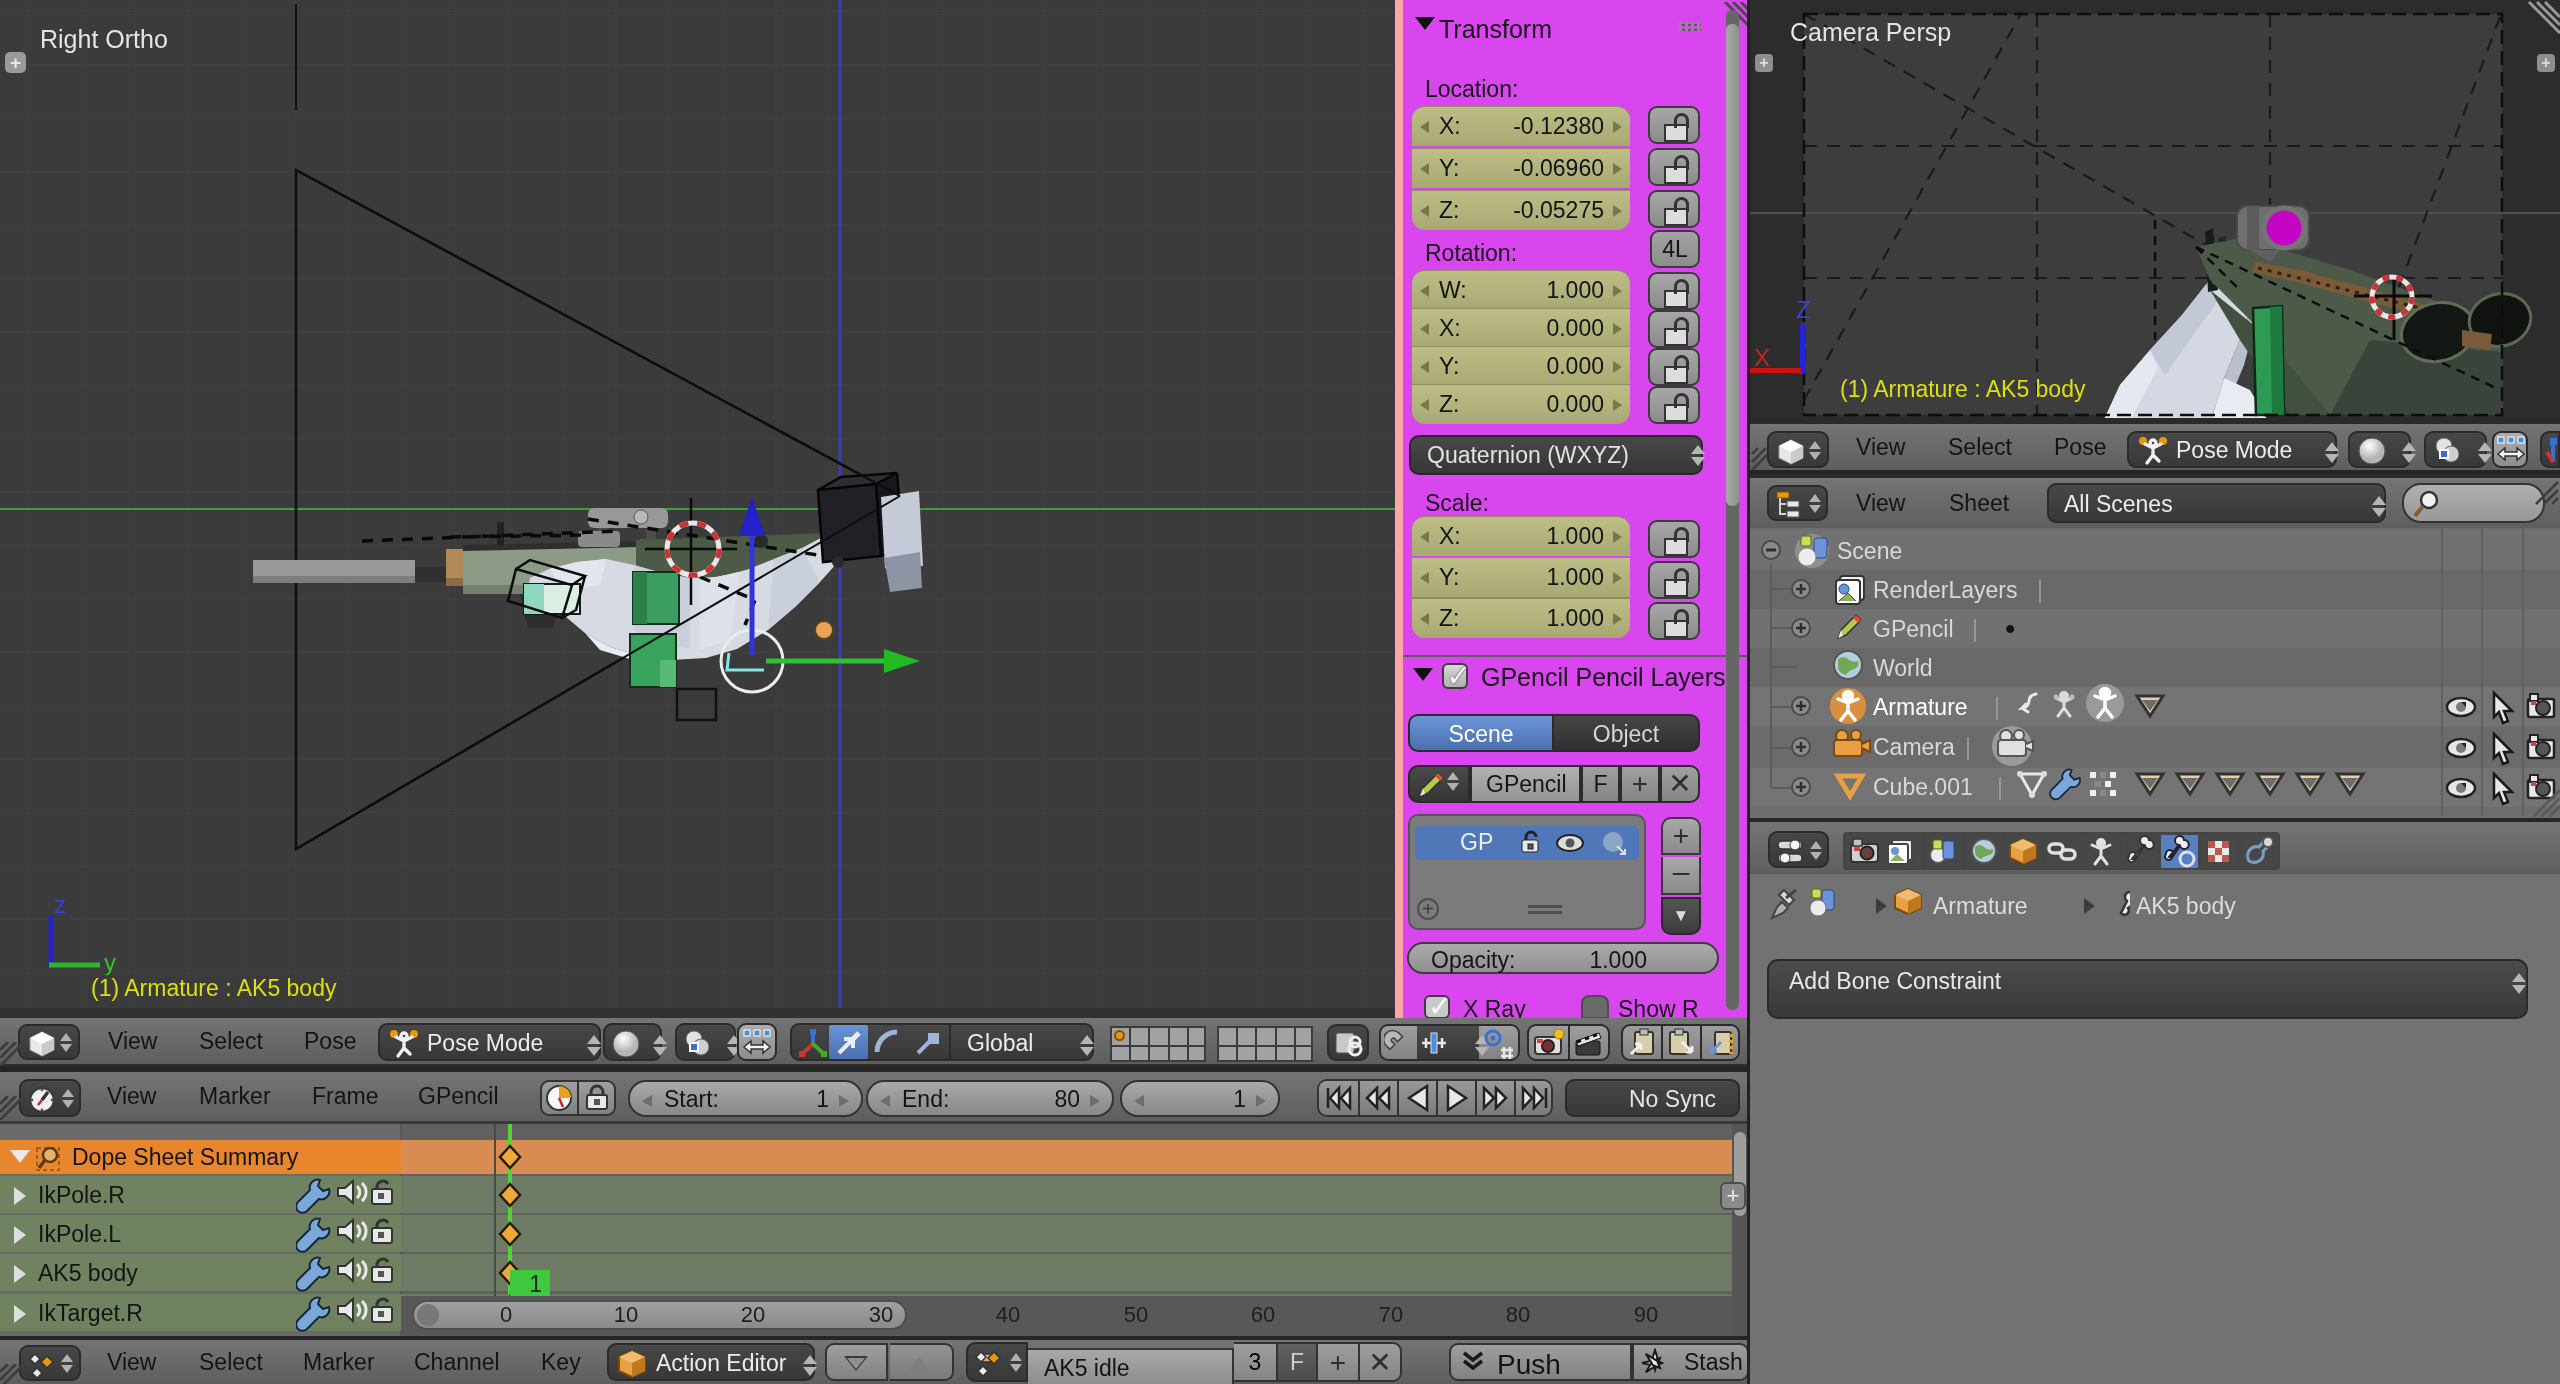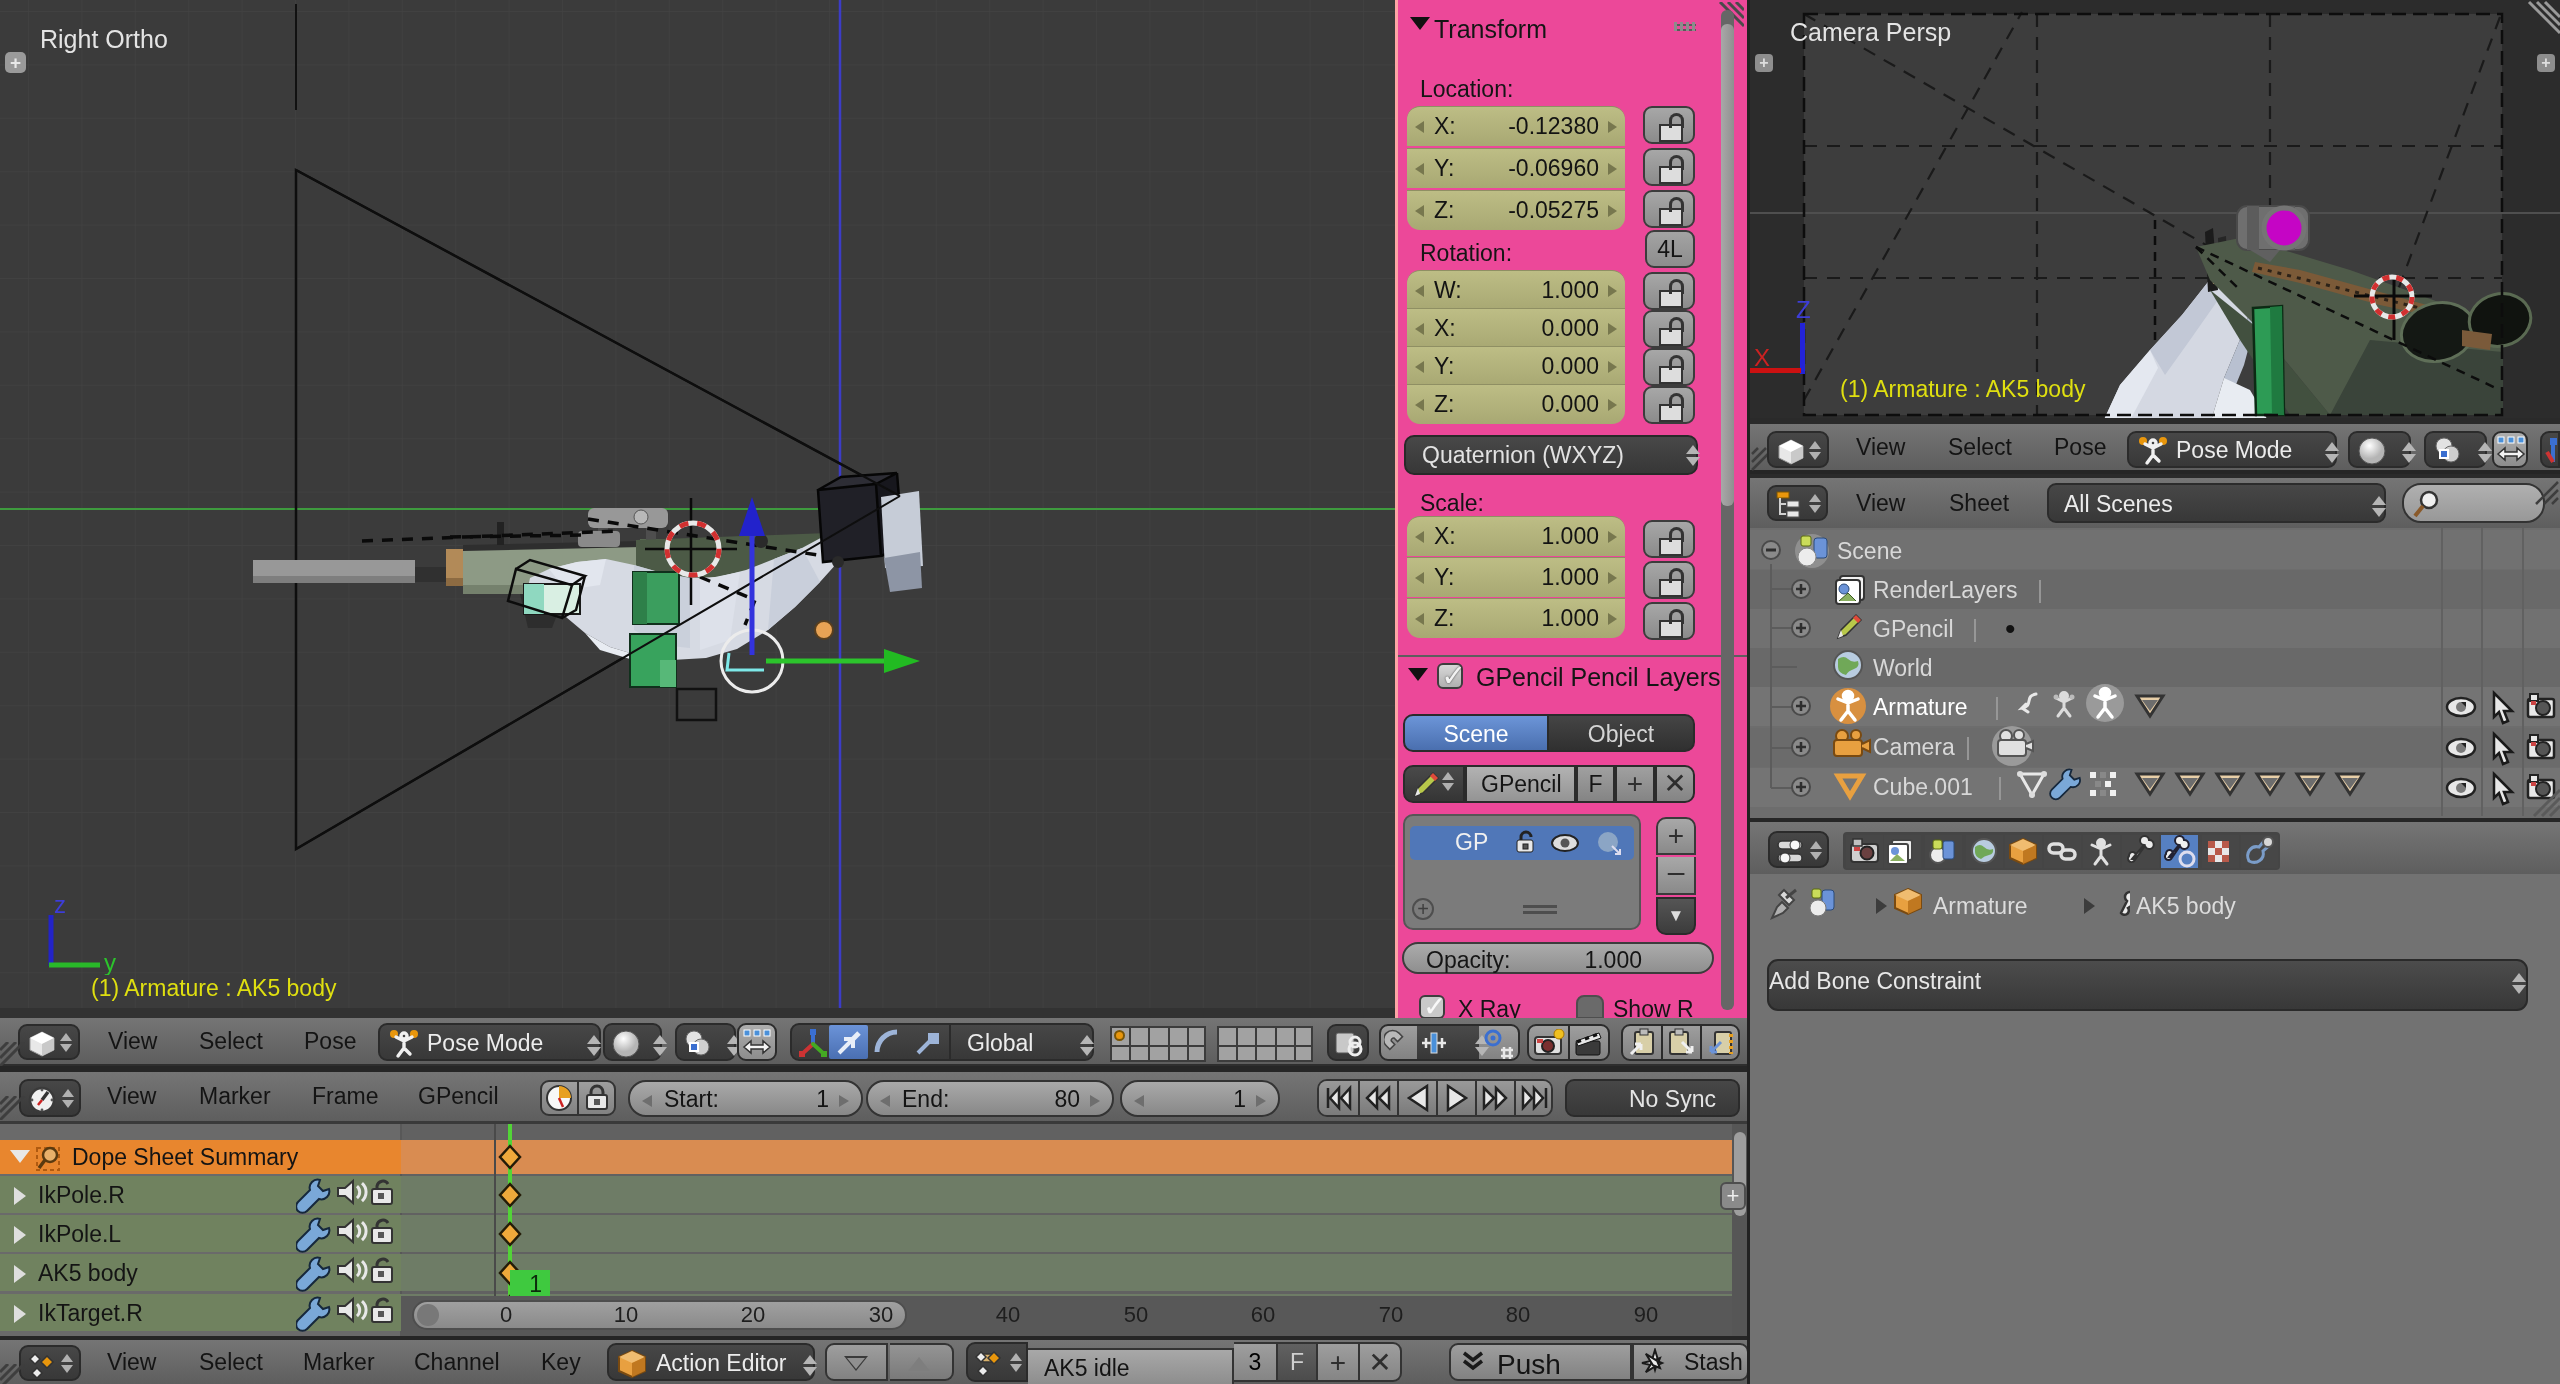--- a/index.html
+++ b/index.html
@@ -991,24 +991,24 @@
         <path d="M16 2 L29 8 L16 14 L3 8 Z" fill="#f0bc70"></path>
         <path d="M16 14 L29 8 L29 21 L16 27 Z" fill="#c07820"></path>
       </g>
 <path d="M314 12 l11 8 -11 8 Z" fill="#3c3c3c"></path>
 <g transform="translate(344,2)">
         <path d="M7 25 L13 13 a5 5 0 1 1 7 -7 a5 5 0 1 1 3 8 L14 20 a4 4 0 1 1 -7 5 Z" fill="#ececec" stroke="#333" stroke-width="2.5"></path>
       </g>
 </svg>
 <div class="abs" style="left:183px;top:19px;color:#dcdcdc">Armature</div>
 <div class="abs" style="left:386px;top:19px;color:#dcdcdc">AK5 body</div>
-<div class="abs" style="left:17px;top:85px;width:761px;height:52px;background:linear-gradient(#4c4c4c,#383838);border:2px solid #2a2a2a;border-radius:11px;line-height:40px;padding-left:0;color:#e8e8e8">Add Bone Constraint<span class="updn" style="right:14px;top:12px"></span></div>
-</div>
-
-<div class="abs" id="npanel" style="left:1395px;top:0;width:352px;height:1018px;background:#ec4899;border-left:3px solid #fca5a5;overflow:hidden;font-size:23px;color:#151515">
+<div class="abs" style="left:17px;top:85px;width:761px;height:60px;background:linear-gradient(#4c4c4c,#383838);border:2px solid #2a2a2a;border-radius:11px;line-height:40px;padding-left:20px;color:#e8e8e8">Add Bone Constraint<span class="updn" style="right:14px;top:12px"></span></div>
+</div>
+
+<div class="abs" id="npanel" style="left:1395px;top:0;width:352px;height:1018px;background:#d946ef;border-left:8px solid #fca5a5;overflow:hidden;font-size:23px;color:#151515">
 
 <div class="abs" style="left:12px;top:17px;width:0;height:0;border-left:10px solid transparent;border-right:10px solid transparent;border-top:13px solid #111"></div>
 <div class="abs" style="left:36px;top:15px;font-size:25px">Transform</div>
 <div class="abs" style="left:276px;top:22px;width:22px;height:9px;background:repeating-linear-gradient(90deg,#8c8c8c 0 3px,transparent 3px 6px),repeating-linear-gradient(0deg,#5a5a5a 0 2px,transparent 2px 5px)"></div>
 <div class="abs" style="left:22px;top:76px">Location:</div>
 
 <div class="abs nf" style="top:106px;border-radius:13px 13px 0 0">
       <i>X:</i>
       <b>-0.12380</b>
     </div>

